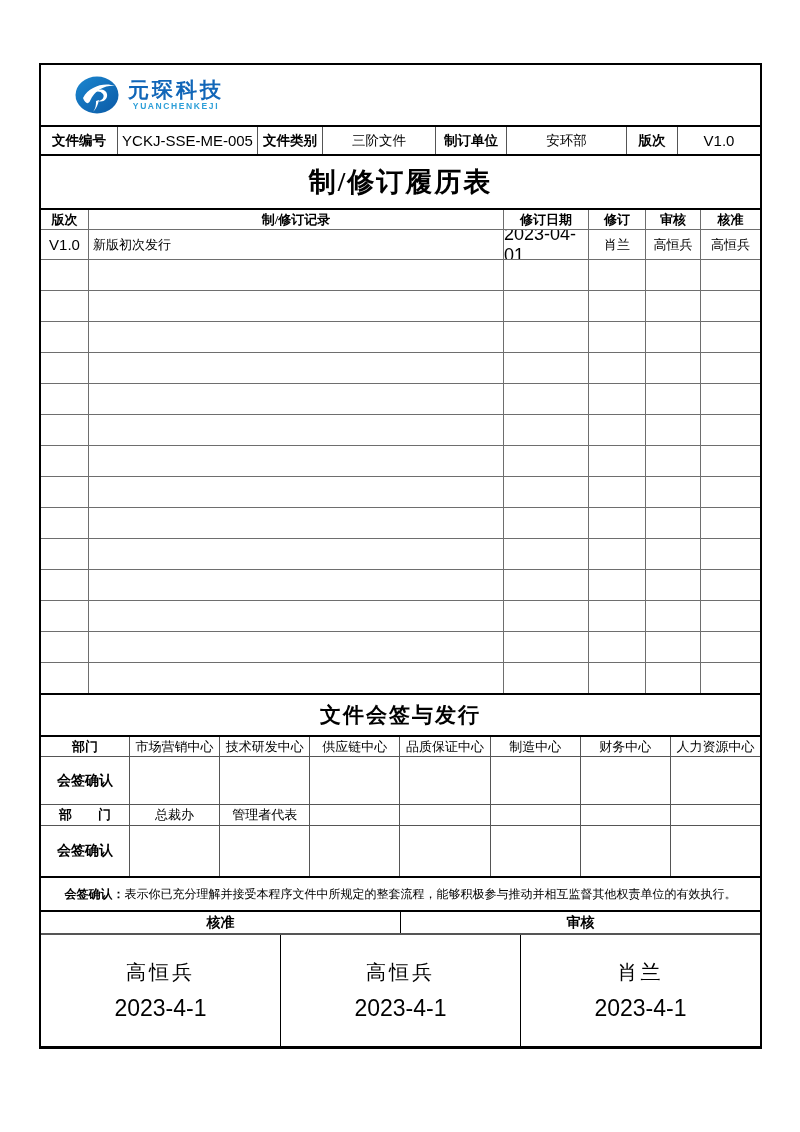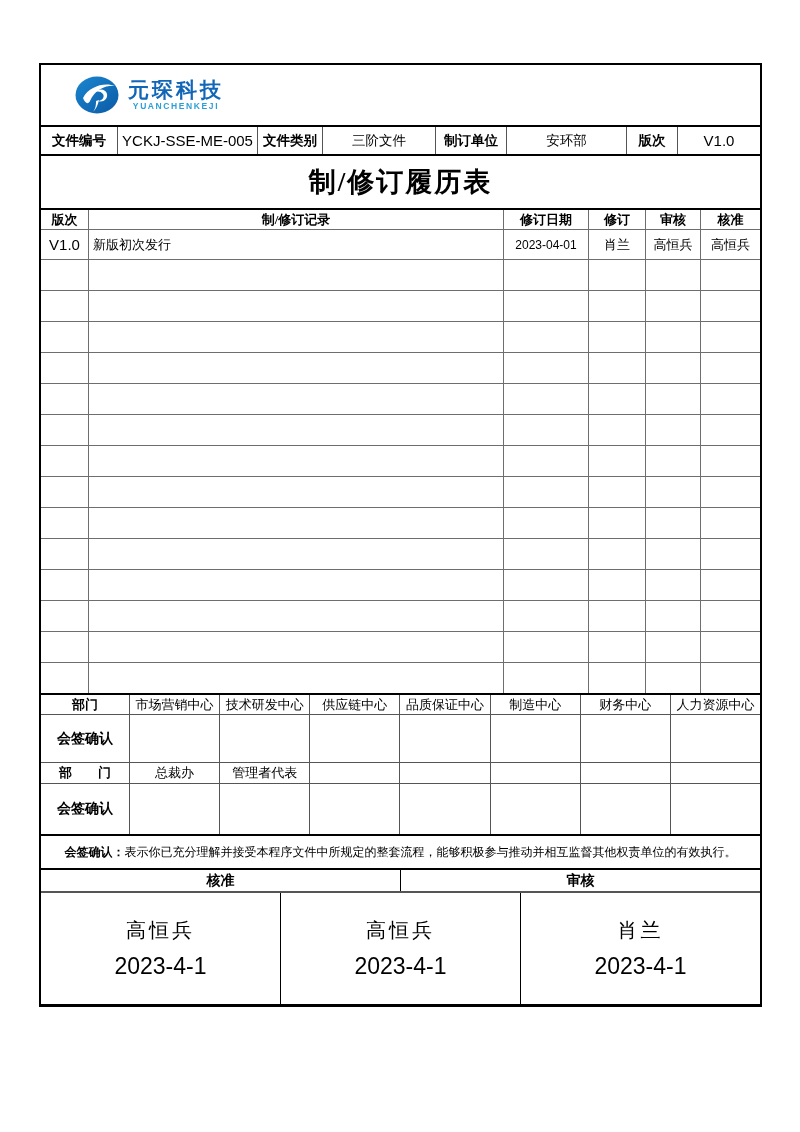--- a/index.html
+++ b/index.html
@@ -44,21 +44,21 @@
   .rrow { display:flex; width:100%; border-top:1px solid #6e6e6e; }
   .rev-head.rrow { border-top:2px solid #000; }
   .rcell { display:flex; align-items:center; justify-content:center;
            border-left:1px solid #6e6e6e; overflow:hidden; }
   .rcell:first-child { border-left:none; }
   .c-ver{width:47px;} .c-rec{flex:1;} .c-date{width:85px;}
   .c-rev{width:57px;} .c-aud{width:55px;} .c-app{width:60px;}
   .rdata { height:30px; font-size:13px; }
   .rdata .c-ver { font-size:15px; }
   .rdata .c-rec { justify-content:flex-start; padding-left:4px; }
-  .rdata .c-date { font-size:12px; }
+  .rdata .c-date { font-size:18px; }
   .rrow.empty { height:31px; }
 
   
   .cs-dept { height:21px; border-top:1px solid #555; font-size:13px; }
   .cs-dept .dept-label { font-weight:bold; }
   .cs-sign { border-top:1px solid #555; font-size:14px; }
   .cs-sign-1 { height:48px; }
   .cs-sign-2 { height:51px; }
   .dw { width:88px; }
   .dcol { flex:1; }
@@ -248,20 +248,21 @@
         <div class="rrow empty">
           <div class="rcell c-ver"></div>
           <div class="rcell c-rec"></div>
           <div class="rcell c-date"></div>
           <div class="rcell c-rev"></div>
           <div class="rcell c-aud"></div>
           <div class="rcell c-app"></div>
         </div>
       </div>
 
+    <div class="sec-title cs-sec-title">文件会签与发行</div>
 
     <div class="row cs-dept cs-title-border">
       <div class="cell dw dept-label">部门</div>
       <div class="cell dcol">市场营销中心</div>
       <div class="cell dcol">技术研发中心</div>
       <div class="cell dcol">供应链中心</div>
       <div class="cell dcol">品质保证中心</div>
       <div class="cell dcol">制造中心</div>
       <div class="cell dcol">财务中心</div>
       <div class="cell dcol">人力资源中心</div>

